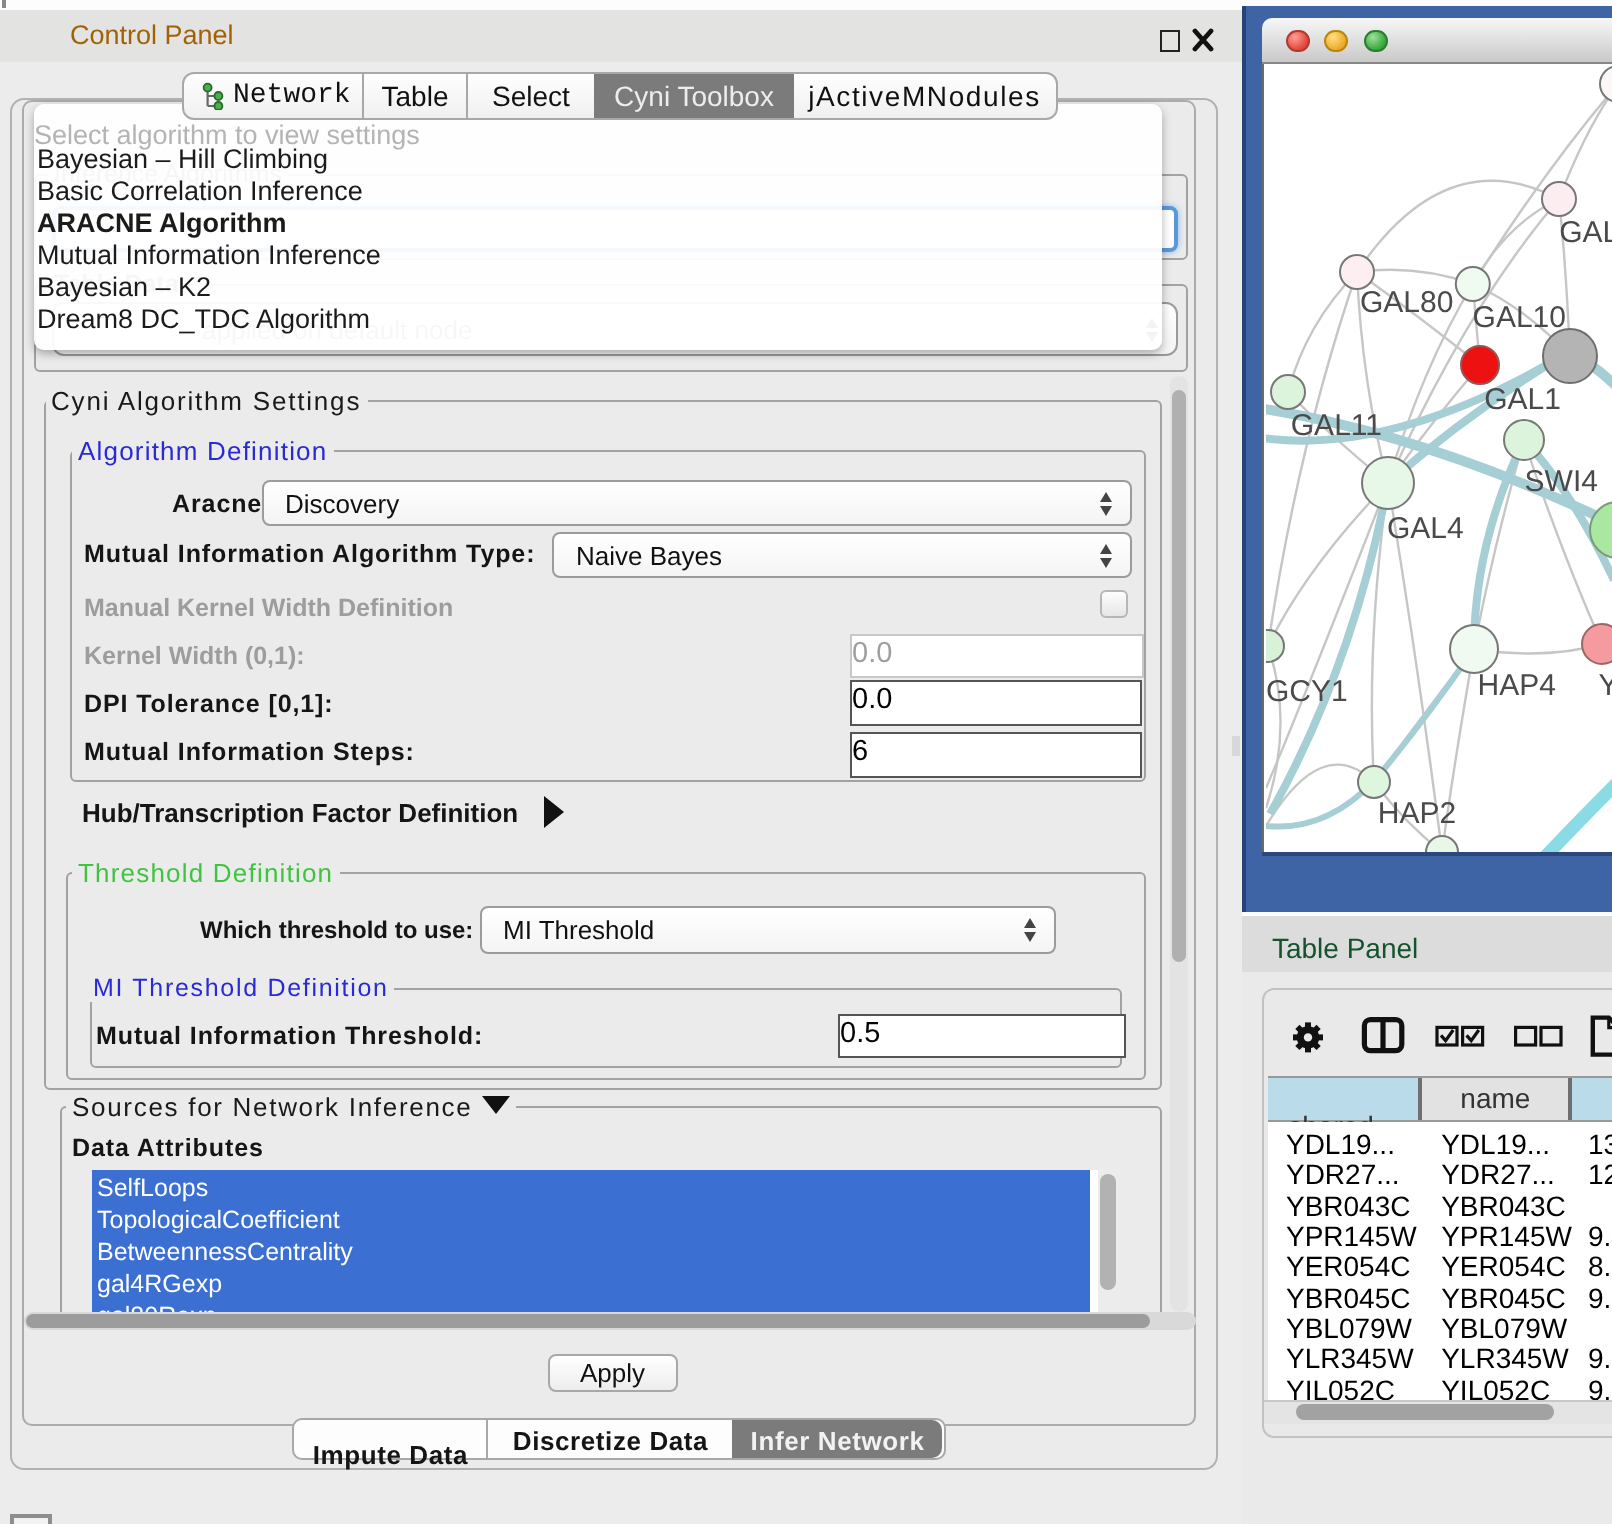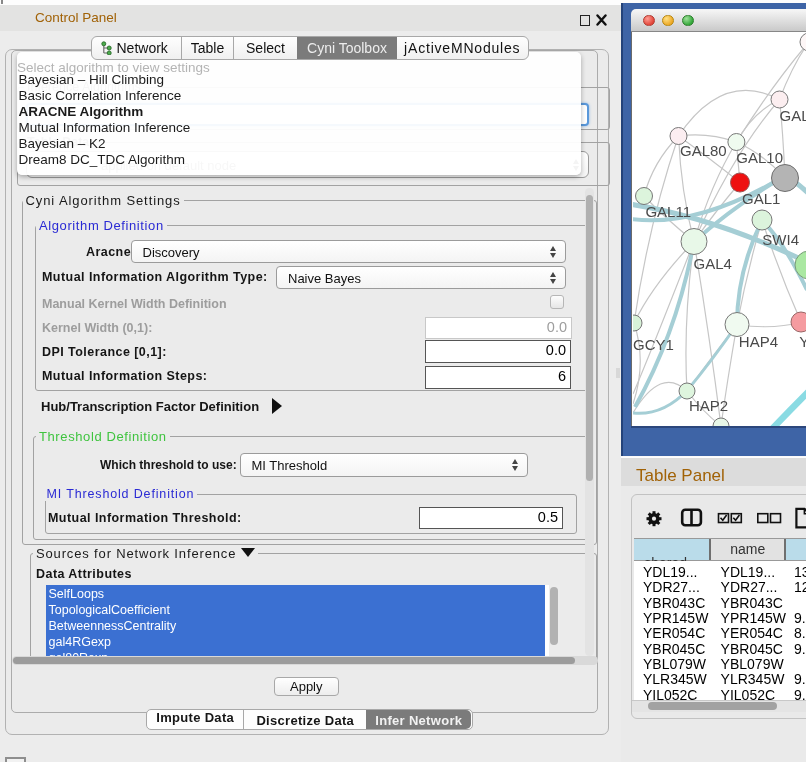--- a/index.html
+++ b/index.html
@@ -1,28 +1,28 @@
 <!DOCTYPE html>
 <html><head>
 <meta charset="utf-8">
 <style>
 html,body{margin:0;padding:0;}
 body{font-family:"Liberation Sans",sans-serif;}
 #root{position:relative;width:806px;height:762px;overflow:hidden;background:#fdfdfd;}
 .a{position:absolute;}
 .lbl{font-weight:bold;font-size:12.5px;color:#151515;letter-spacing:0.45px;}
 .glbl{font-weight:bold;font-size:12.5px;color:#9d9d9d;}
-.fs{position:absolute;border:1px solid #a2a2a2;border-radius:3px;padding-left:16px;}
+.fs{position:absolute;border:1px solid #a2a2a2;border-radius:3px;}
 .leg{position:absolute;top:-8px;background:#ebebeb;padding:0 3px;font-size:13px;white-space:nowrap;}
 .combo{position:absolute;background:linear-gradient(#ffffff,#f4f4f4);border:1px solid #9b9b9b;border-radius:4px;font-size:13px;color:#111;}
 .combo .ct{position:absolute;left:11px;top:50%;transform:translateY(-50%);white-space:nowrap;}
 .arr{position:absolute;right:8px;top:50%;width:7px;height:14px;transform:translateY(-50%);}
 .arr:before{content:"";position:absolute;left:0;top:1px;border-left:3.5px solid transparent;border-right:3.5px solid transparent;border-bottom:5px solid #444;}
 .arr:after{content:"";position:absolute;left:0;bottom:1px;border-left:3.5px solid transparent;border-right:3.5px solid transparent;border-top:5px solid #444;}
-.fld{position:absolute;background:#fff;font-size:13.5px;text-align:right;}
+.fld{position:absolute;background:#fff;font-size:13.5px;}
 </style>
 </head>
 <body>
 <div id="root">
 
 <div class="a" style="left:0;top:0;width:621px;height:5px;background:#fdfdfd;"></div>
 <div class="a" style="left:1px;top:0;width:1.5px;height:3.5px;background:#888;"></div>
 
 <div class="a" style="left:0;top:4.5px;width:620.8px;height:26px;background:#e3e3e2;border-bottom:1px solid #c9c9c8;">
   <div class="a" style="left:10px;top:5px;font-size:13.5px;color:#a16207;margin-left:25px;">Control Panel</div>
@@ -109,38 +109,38 @@
 <div class="a" style="left:585.5px;top:194.5px;width:7.5px;height:286px;background:#b0b0b0;border-radius:4px;"></div>
 <div class="a" style="left:11.5px;top:655.5px;width:586px;height:9.5px;background:#d9d9d9;border-radius:5px;"></div>
 <div class="a" style="left:13px;top:656.5px;width:562px;height:7.5px;background:#9c9c9c;border-radius:4px;"></div>
 
 <div class="a" style="left:17px;top:52px;width:564px;height:122.5px;background:rgba(255,255,255,0.94);border-radius:5px;box-shadow:0 2px 5px rgba(0,0,0,0.30);">
   <div style="text-align:left;color:#b4b4b4;font-size:13.5px;padding-top:7.5px;">Select algorithm to view settings</div>
   <div style="font-size:13.5px;color:#1b1b1b;line-height:16px;padding:0 0 0 1.5px;margin-top:-3px;">Bayesian – Hill Climbing<br>Basic Correlation Inference<br><b>ARACNE Algorithm</b><br>Mutual Information Inference<br>Bayesian – K2<br>Dream8 DC_TDC Algorithm</div>
 </div>
 
 <div class="a" style="left:90.5px;top:35.5px;width:436px;height:22px;background:linear-gradient(#fefefe,#f0f0f0);border:1px solid #a8a8a8;border-radius:6px;font-size:14px;color:#111;white-space:nowrap;">
-  <div class="a" style="left:0;top:0;width:89.5px;height:22px;">
+  <div class="a" style="left:0;top:0;width:89.5px;height:22px;font-family:Liberation Mono, monospace;">
     <svg class="a" style="left:9.5px;top:4px;" width="11" height="14" viewBox="0 0 11 14">
           <path d="M2.8,4.5 L2.8,12 M2.8,7 L7.5,7 M2.8,12 L7.5,12" stroke="#666" stroke-width="1.1" fill="none"></path>
           <circle cx="2.8" cy="2.8" r="2" fill="#4cae4c" stroke="#2a6a2a" stroke-width="0.9"></circle>
           <circle cx="8.2" cy="7" r="2" fill="#4cae4c" stroke="#2a6a2a" stroke-width="0.9"></circle>
           <circle cx="8.2" cy="12" r="2" fill="#4cae4c" stroke="#2a6a2a" stroke-width="0.9"></circle>
         </svg>
     <div class="a" style="left:25px;top:3.5px;">Network</div>
   </div>
   <div class="a" style="left:89.5px;top:0;width:52px;height:22px;border-left:1px solid #a8a8a8;text-align:center;padding-top:3.5px;box-sizing:border-box;">Table</div>
   <div class="a" style="left:141.5px;top:0;width:64px;height:22px;border-left:1px solid #a8a8a8;text-align:center;padding-top:3.5px;box-sizing:border-box;">Select</div>
   <div class="a" style="left:205.5px;top:0;width:100px;height:22px;background:#7b7b7b;color:#ededed;text-align:center;padding-top:3.5px;box-sizing:border-box;">Cyni Toolbox</div>
   <div class="a" style="left:305.5px;top:0;width:130.5px;height:22px;text-align:center;padding-top:3.5px;box-sizing:border-box;border-radius:0 6px 6px 0;letter-spacing:0.8px;">jActiveMNodules</div>
 </div>
 
 <div class="a" style="left:274px;top:676.5px;width:62.5px;height:17.5px;background:linear-gradient(#fff,#ededed);border:1px solid #a8a8a8;border-radius:4px;text-align:center;font-size:13px;color:#111;line-height:17px;">Apply</div>
 <div class="a" style="left:146px;top:708.5px;width:324.5px;height:19.5px;background:#fdfdfd;border:1px solid #a8a8a8;border-radius:5px;font-size:13px;font-weight:bold;color:#151515;letter-spacing:0.3px;">
-  <div class="a" style="left:0;top:0;width:96.4px;height:18px;text-align:center;padding-top:0;box-sizing:border-box;">Impute Data</div>
+  <div class="a" style="left:0;top:0;width:96.4px;height:18px;text-align:center;padding-top:10px;box-sizing:border-box;">Impute Data</div>
   <div class="a" style="left:96.4px;top:0;width:122.7px;height:19.5px;border-left:1px solid #a8a8a8;text-align:center;padding-top:3px;box-sizing:border-box;">Discretize Data</div>
   <div class="a" style="left:219.1px;top:0;width:105.4px;height:19.5px;background:#7b7b7b;color:#f2f2f2;text-align:center;padding-top:3px;box-sizing:border-box;border-radius:0 5px 5px 0;">Infer Network</div>
 </div>
 <div class="a" style="left:4.5px;top:757px;width:17px;height:10px;border:2px solid #8e8e8e;background:#f2f2f2;"></div>
 <div class="a" style="left:615.5px;top:368px;width:4.5px;height:10px;background:#d8d8d8;"></div>
 
 <div class="a" style="left:620.8px;top:2.5px;width:185.2px;height:453.3px;background:#3e64a6;"></div>
 <div class="a" style="left:620.8px;top:2.5px;width:2px;height:453.3px;background:#24437a;"></div>
 
 <div class="a" style="left:631px;top:9px;width:175px;height:417.3px;border-radius:5px 0 0 0;overflow:hidden;">
@@ -223,21 +223,21 @@
       <text x="166.2" y="315.3">YBR0</text>
       <text x="55.9" y="379.4">HAP2</text>
     </g>
   </svg>
   </div>
 </div>
 
 <div class="a" style="left:631px;top:426.3px;width:175px;height:2px;background:#2c477c;"></div>
 <div class="a" style="left:620.8px;top:455.8px;width:185.2px;height:1.7px;background:#fafafa;"></div>
 <div class="a" style="left:620.8px;top:457.5px;width:185.2px;height:28.3px;background:#dcdcdc;">
-  <div class="a" style="left:15.2px;top:8px;font-size:17px;color:#a16207;">Table Panel</div>
+  <div class="a" style="left:15.2px;top:8px;font-size:14px;color:#14532d;">Table Panel</div>
 </div>
 <div class="a" style="left:620.8px;top:485.8px;width:185.2px;height:276.2px;background:#eaeaea;"></div>
 
 <div class="a" style="left:631px;top:494px;width:180px;height:223px;border:1px solid #c2c2c2;border-radius:6px;background:#e9e9e9;"></div>
 <svg class="a" style="left:631px;top:500px;" width="175" height="35" viewBox="0 0 175 35">
   <g fill="#111">
     <circle cx="23" cy="18.7" r="5.6"></circle>
     <g stroke="#111" stroke-width="3">
       <line x1="23" y1="11.2" x2="23" y2="26.2"></line>
       <line x1="15.5" y1="18.7" x2="30.5" y2="18.7"></line>

